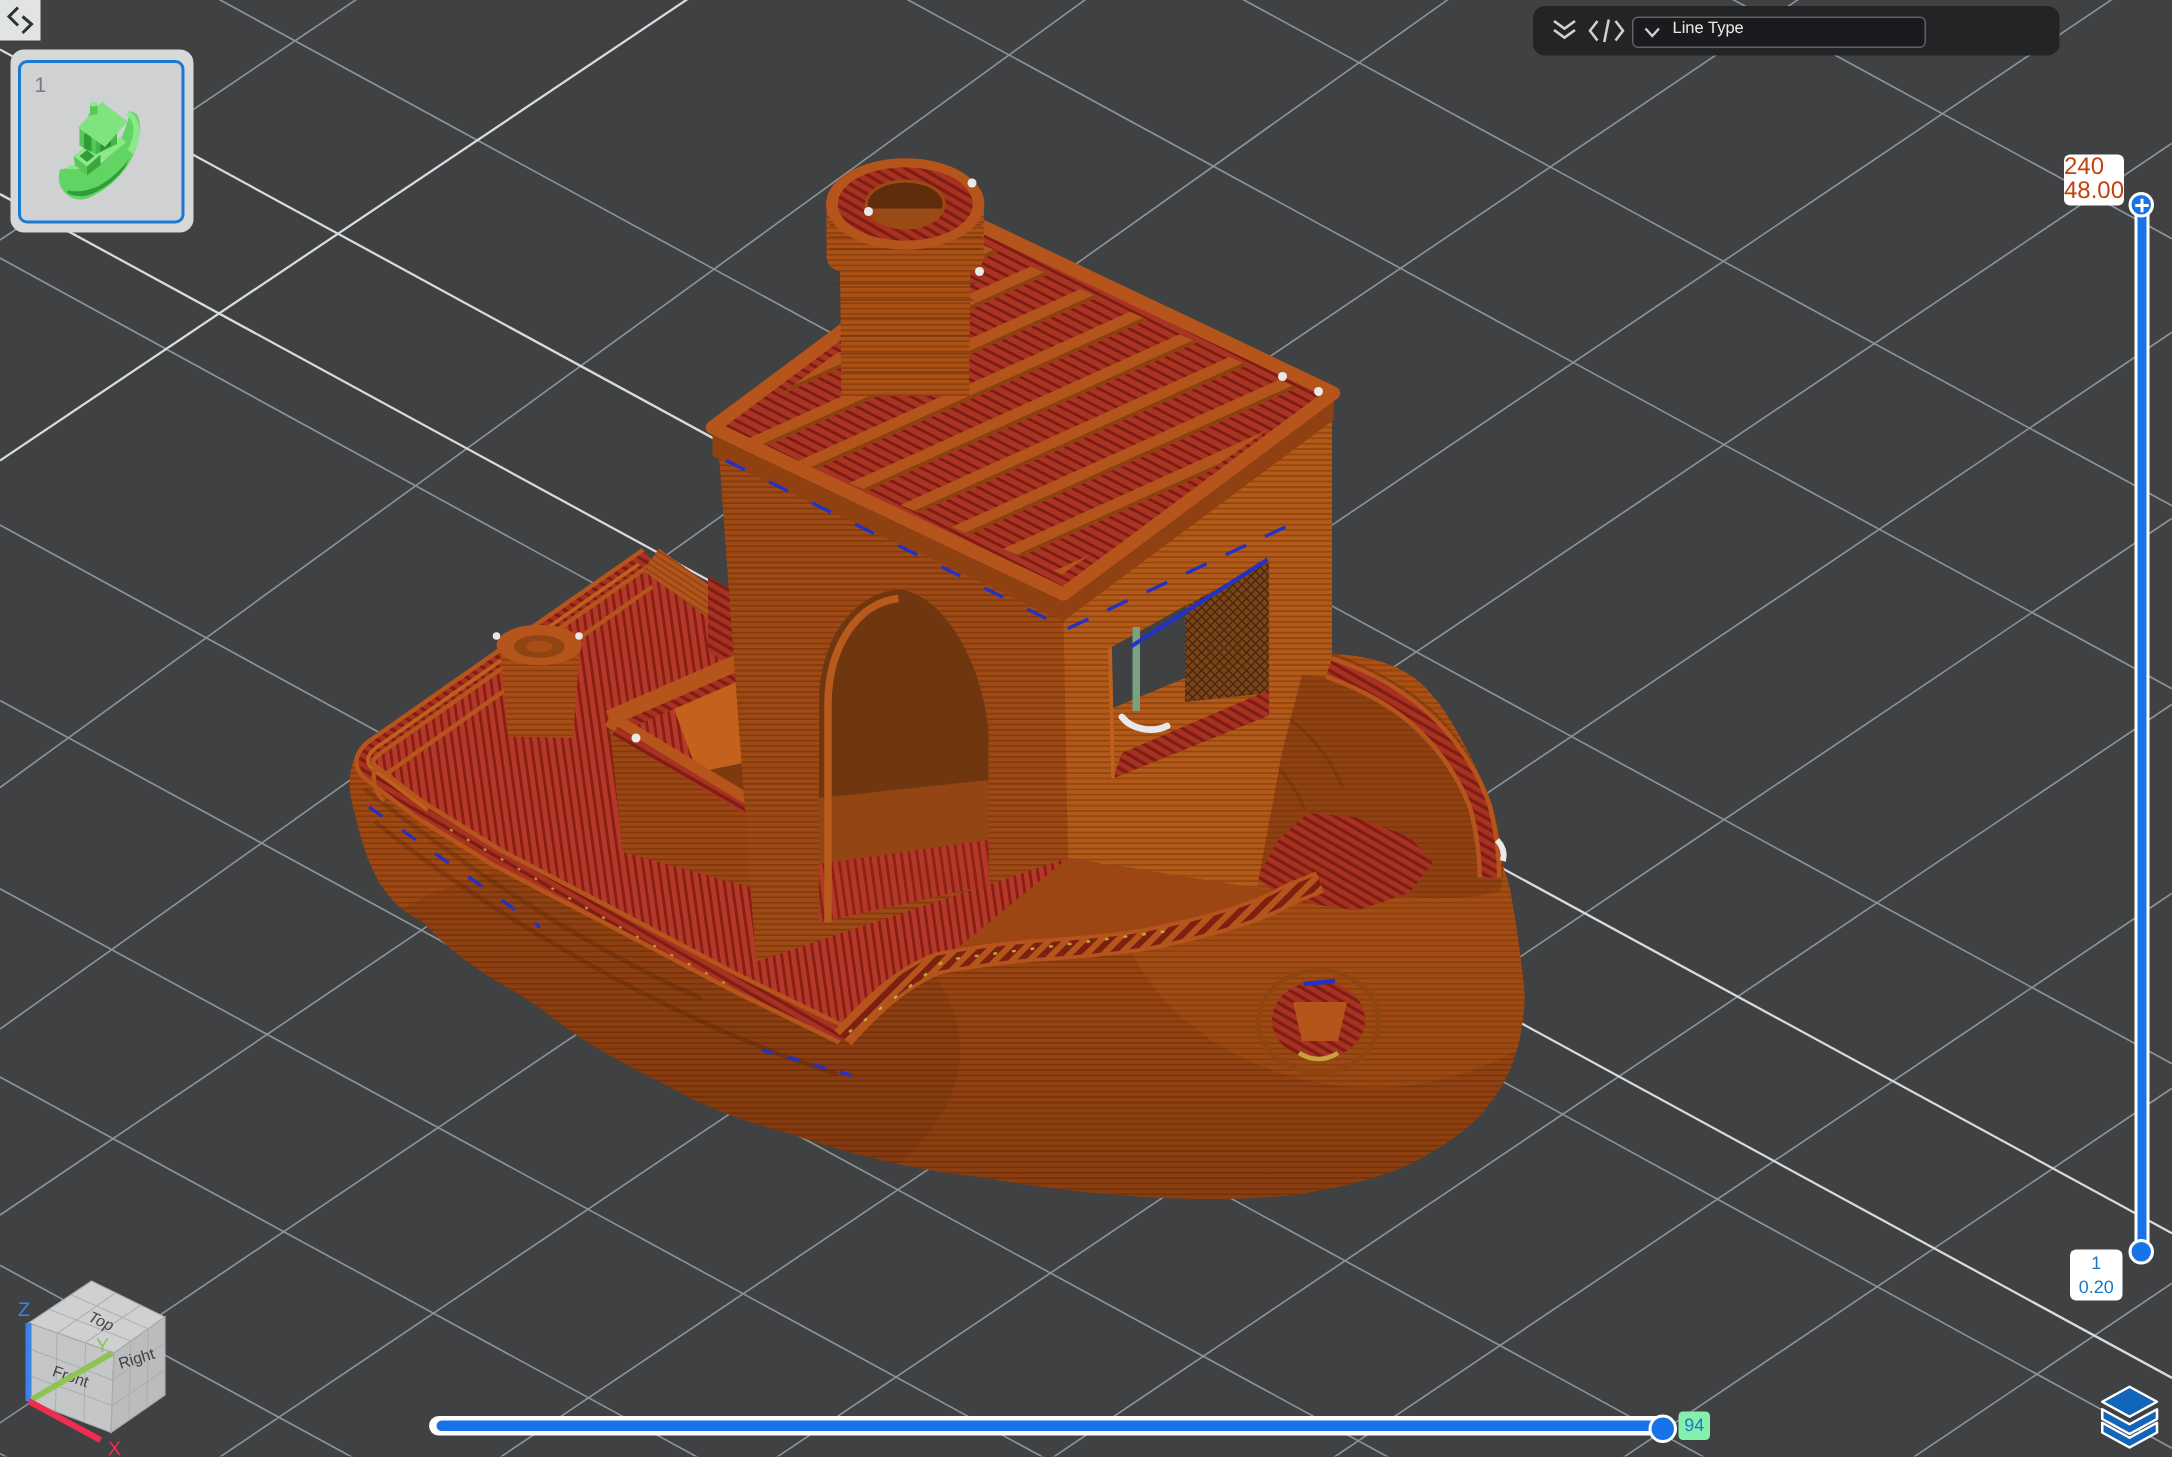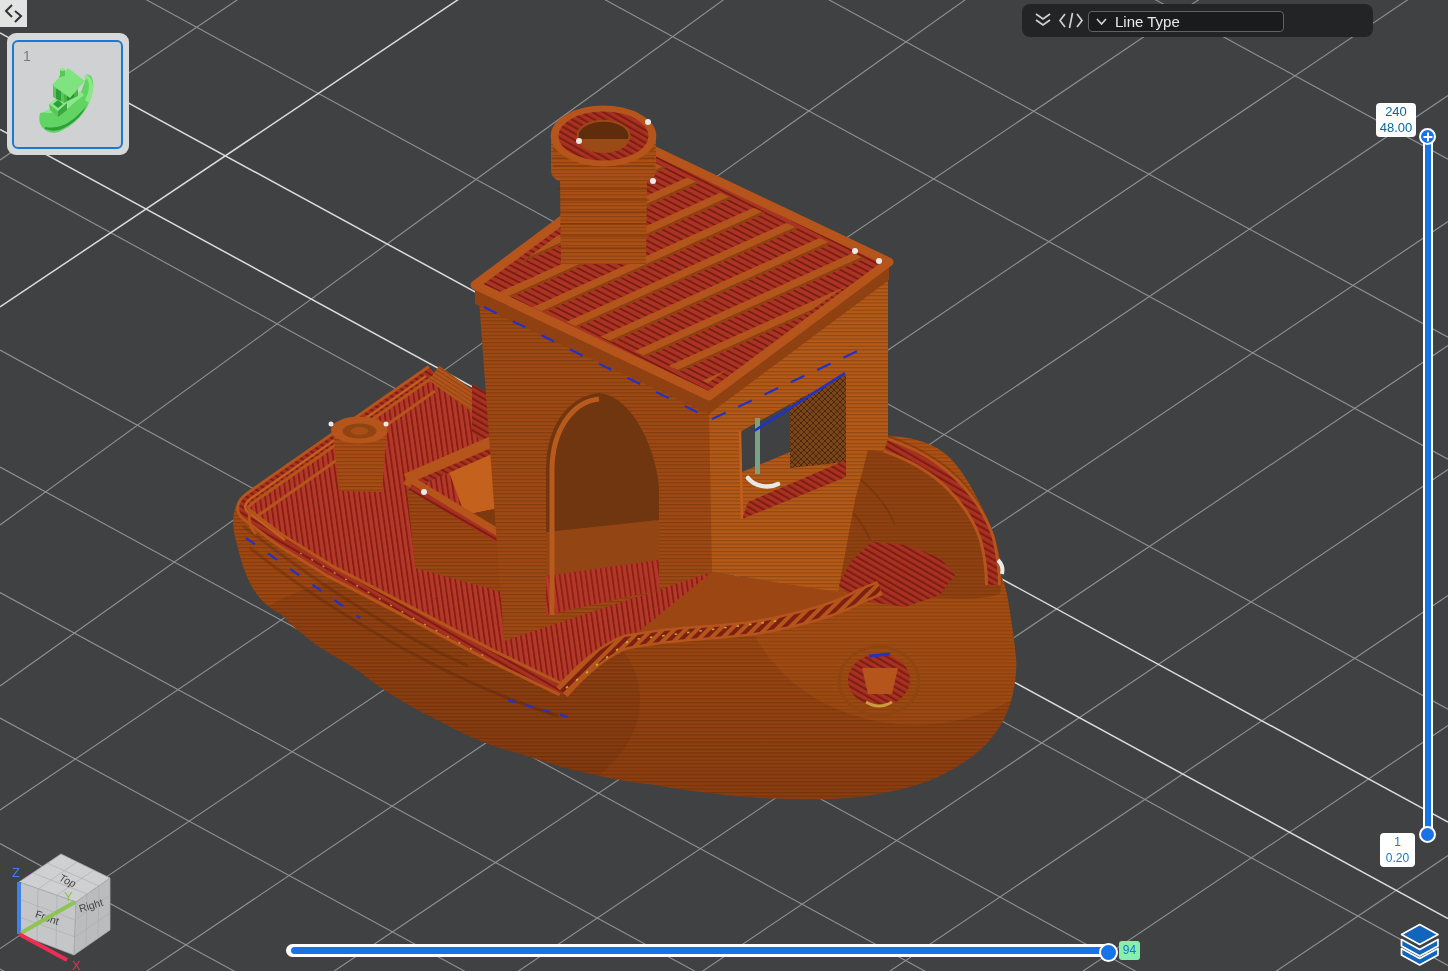--- a/index.html
+++ b/index.html
@@ -318,30 +318,30 @@
  <svg class="abs" style="left:10px;top:7px" width="24" height="20">
       <path d="M4,3 L11,8 L18,3 M4,9 L11,14 L18,9" stroke="#cfd0d1" stroke-width="1.8" fill="none"></path>
     </svg>
  <svg class="abs" style="left:36px;top:7px" width="26" height="20">
       <path d="M7,3 L2,9.5 L7,16 M19,3 L24,9.5 L19,16 M14.5,2 L11.5,17" stroke="#cfd0d1" stroke-width="1.7" fill="none"></path>
     </svg>
  <div class="abs" style="left:66px;top:7px;width:194px;height:19px;background:#1a1b1d;border:1px solid #606266;border-radius:4px;">
    <svg class="abs" style="left:7px;top:5px" width="12" height="10">
         <path d="M1,2 L5.5,7 L10,2" stroke="#cfd0d1" stroke-width="1.6" fill="none"></path>
       </svg>
-   <div class="abs" style="left:26px;top:1px;color:#e8e9e9;font-size:15px;">Line Type</div>
+   <div class="abs" style="left:26px;top:1px;color:#e8e9e9;font-size:11px;">Line Type</div>
  </div>
 </div>
 
 <div class="abs" style="left:1423px;top:131px;width:10px;height:708px;background:#ffffff;border-radius:5px;"></div>
 <div class="abs" style="left:1425px;top:136px;width:6px;height:698px;background:#1873e8;border-radius:3px;"></div>
 <div class="abs" style="left:1419px;top:128px;width:13px;height:13px;background:#1873e8;border:2.5px solid #ffffff;border-radius:50%;"></div>
 <svg class="abs" style="left:1419px;top:128px" width="18" height="18">
     <path d="M9,4.5 L9,13.5 M4.5,9 L13.5,9" stroke="#ffffff" stroke-width="2"></path>
   </svg>
 <div class="abs" style="left:1419px;top:826px;width:13px;height:13px;background:#1873e8;border:2.5px solid #ffffff;border-radius:50%;"></div>
-<div class="abs" style="left:1376px;top:103px;width:40px;height:34px;background:#ffffff;border-radius:4px;color:#0369a1;font-size:13px;text-align:center;line-height:16px;padding-top:1px;box-sizing:border-box;">240<br>48.00</div>
+<div class="abs" style="left:1376px;top:103px;width:40px;height:34px;background:#ffffff;border-radius:4px;color:#c2410c;font-size:16px;line-height:16px;padding-top:1px;box-sizing:border-box;">240<br>48.00</div>
 <div class="abs" style="left:1380px;top:833px;width:35px;height:34px;background:#ffffff;border-radius:4px;color:#1779c8;font-size:12px;text-align:center;line-height:16px;padding-top:1px;box-sizing:border-box;">1<br>0.20</div>
 
 <div class="abs" style="left:286px;top:944px;width:830px;height:13px;background:#ffffff;border-radius:6.5px;"></div>
 <div class="abs" style="left:291px;top:947px;width:814px;height:7px;background:#1873e8;border-radius:3.5px;"></div>
 <div class="abs" style="left:1099px;top:943px;width:15px;height:15px;background:#1873e8;border:2px solid #ffffff;border-radius:50%;"></div>
 <div class="abs" style="left:1119px;top:941px;width:21px;height:19px;background:#86efac;border-radius:3px;color:#1779c8;font-size:12px;text-align:center;line-height:19px;">94</div>
 
 </body></html>

